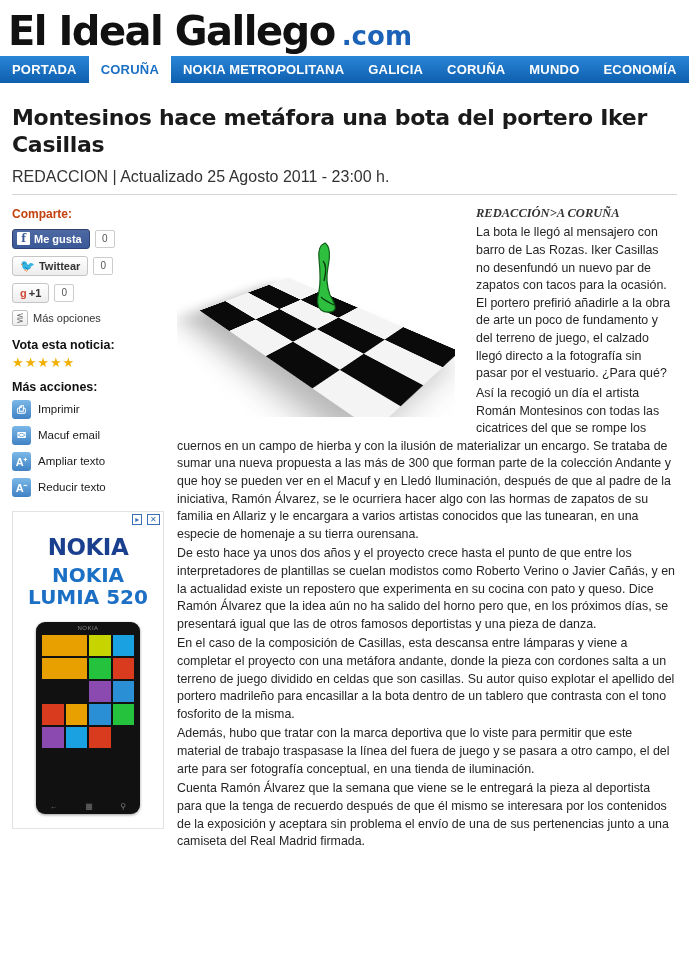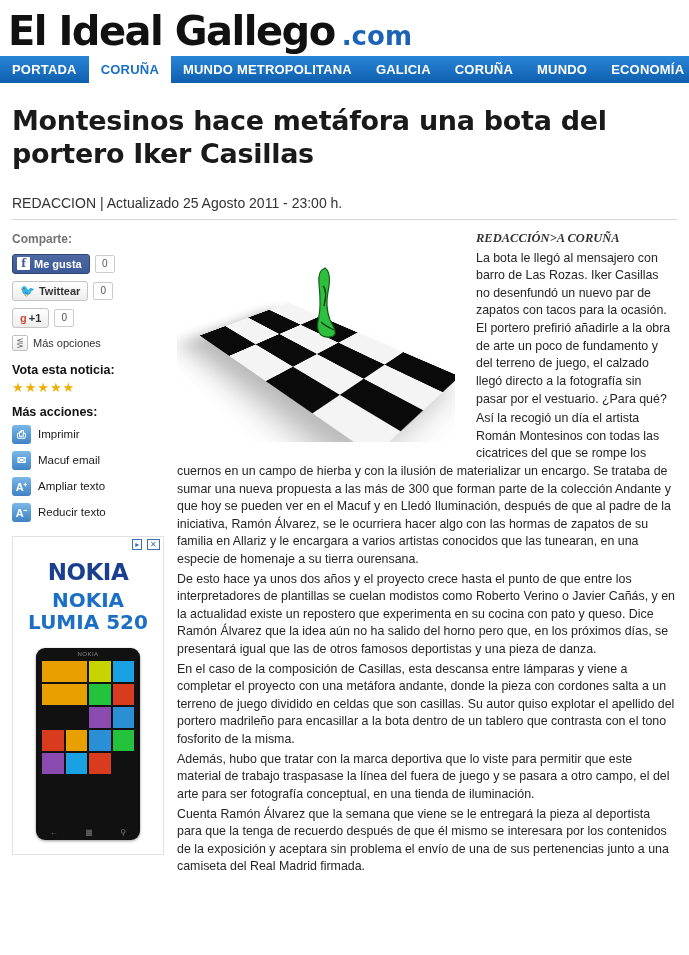--- a/index.html
+++ b/index.html
@@ -61,43 +61,43 @@
   }
   .nav-item.active {
     background: #ffffff;
     color: #1a6fc4;
   }
 
   
   .content { padding: 0 10px; }
   h1.headline {
     font-family: "DejaVu Sans", sans-serif;
-    font-size: 27px;
+    font-size: 22px;
     font-weight: bold;
     color: #1a1a1a;
     line-height: 1.22;
     margin: 22px 6px 0 2px;
     letter-spacing: -0.3px;
   }
   .byline {
-    margin: 24px 2px 0 2px;
-    font-size: 14px;
+    margin: 9px 2px 0 2px;
+    font-size: 16px;
     color: #333;
     padding-bottom: 8px;
     border-bottom: 1px solid #d6d6d6;
   }
 
   
   .cols { display: flex; margin-top: 10px; }
   .left-col { width: 155px; flex: none; padding-left: 2px; }
   .right-col { flex: 1; padding-left: 12px; padding-right: 4px; }
 
   
   .share-title {
-    font-size: 12px; font-weight: bold; color: #737373; margin: 2px 0 8px 0;
+    font-size: 12px; font-weight: bold; color: #c2410c; margin: 2px 0 8px 0;
   }
   .share-row { display:flex; align-items:center; margin-bottom: 7px; }
   .btn-fb {
     display:flex; align-items:center;
     background: linear-gradient(#4e69a2,#3b5998);
     border:1px solid #2d4373;
     border-radius: 3px;
     color:#fff; font-size:11px; font-weight:bold;
     height: 20px; padding: 0 7px 0 4px;
     cursor:pointer;
@@ -246,21 +246,21 @@
 <div class="page">
 
   <div class="masthead">
     <span class="logo-main">El Ideal Gallego</span>
     <span class="logo-com">.com</span>
   </div>
 
   <div class="navbar">
     <div class="nav-item">PORTADA</div>
     <div class="nav-item active">CORUÑA</div>
-    <div class="nav-item">MUNDO METROPOLITANA</div>
+    <div class="nav-item">NOKIA METROPOLITANA</div>
     <div class="nav-item">GALICIA</div>
     <div class="nav-item">CORUÑA</div>
     <div class="nav-item">MUNDO</div>
     <div class="nav-item">ECONOMÍA</div>
     <div class="nav-item">SOCIEDAD</div>
 
   </div>
 
   <div class="content">
 

